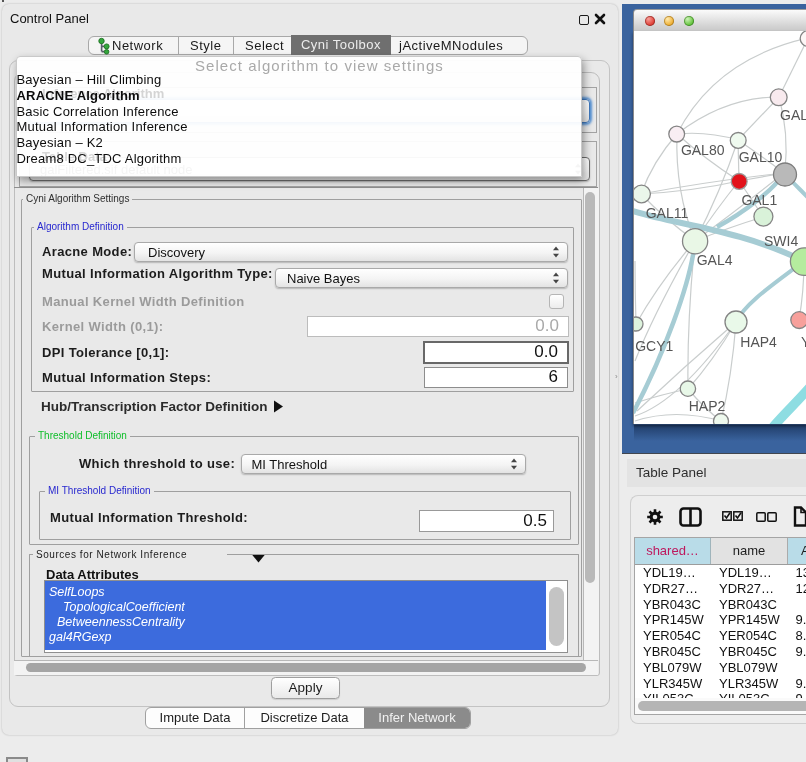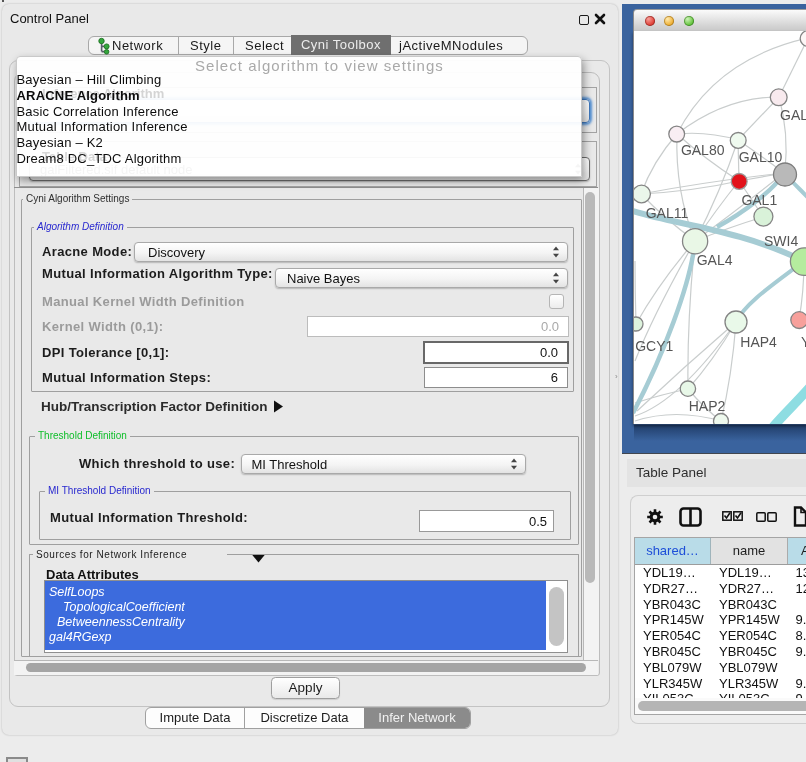--- a/index.html
+++ b/index.html
@@ -9,21 +9,21 @@
   .abs{position:absolute;}
   .lbl{font-size:13px;font-weight:bold;color:#1c1c1c;letter-spacing:0.35px;}
   .dis{color:#9b9b9b;}
   .combo{position:absolute;height:18px;border:1px solid #a9a9a9;border-radius:4px;
      background:linear-gradient(#ffffff, #f4f4f4 55%, #e3e3e3);
      box-shadow:0 1px 1.5px rgba(0,0,0,0.22);
      font-size:13px;color:#111;}
   .combo .ct{position:absolute;left:13px;top:50%;transform:translateY(-50%);white-space:nowrap;}
   .arrows{position:absolute;right:7px;top:50%;transform:translateY(-50%);width:8px;height:12px;}
   .field{position:absolute;background:#fff;border:1px solid #b2b2b2;
-     font-size:13px;color:#111;text-align:right;}
+     font-size:17px;color:#111;text-align:right;}
   .field span{position:absolute;right:9px;top:50%;transform:translateY(-50%);}
   .grp{position:absolute;border:1px solid #9f9f9f;border-radius:1px;}
   .gtitle{position:absolute;background:#e9e9e9;padding:0 3px;font-size:10px;line-height:14px;}
 </style>
 </head>
 <body>
 
 <div class="abs" style="left:2px;top:0;width:2px;height:2px;background:#555;"></div>
 
 <div class="abs" style="left:2px;top:4px;width:616px;height:731px;background:#e9e9e9;
@@ -70,21 +70,21 @@
       <path d="M4.5 13.5 L8 9 L1 9 Z" fill="#444"></path>
     </svg>
 </div>
 
 <div class="abs" style="left:14px;top:187px;width:584px;height:1px;background:#8f8f8f;"></div>
 
 <div class="grp" style="left:21px;top:199px;width:559px;height:456px;"></div>
 <div class="gtitle" style="left:23px;top:192px;color:#2f2f2f;">Cyni Algorithm Settings</div>
 
 <div class="grp" style="left:31px;top:227px;width:541px;height:163px;"></div>
-<div class="gtitle" style="left:34px;top:220px;color:#2727cf;font-style:italic;">Algorithm Definition</div>
+<div class="gtitle" style="left:34px;top:220px;color:#2727cf;">Algorithm Definition</div>
 
 <div class="abs lbl" style="left:42px;top:243.5px;">Aracne Mode:</div>
 <div class="combo" style="left:134px;top:241.5px;width:432px;">
   <span class="ct">Discovery</span>
   <svg class="arrows" viewBox="0 0 9 14">
       <path d="M4.5 0.5 L8 5 L1 5 Z" fill="#444"></path>
       <path d="M4.5 13.5 L8 9 L1 9 Z" fill="#444"></path>
     </svg>
 </div>
 
@@ -325,21 +325,21 @@
 <svg class="abs" style="left:793px;top:506px;" width="14" height="21" viewBox="0 0 14 21">
   <path d="M2 1.5 L8 1.5 L13 6.5 L13 19.5 L2 19.5 Z" fill="none" stroke="#111" stroke-width="2.4"></path>
   <path d="M8 1.5 L8 6.5 L13 6.5" fill="none" stroke="#111" stroke-width="1.6"></path>
 </svg>
 
 <div class="abs" style="left:634px;top:537px;width:172px;height:176px;background:#fff;border:1px solid #a5a5a5;border-right:none;overflow:hidden;font-size:13px;color:#111;">
 
   <div class="abs" style="left:0;top:0;width:75px;height:26px;background:#b9dce8;border-right:1px solid #9fb4bb;"></div>
   <div class="abs" style="left:76px;top:0;width:76px;height:26px;background:#e2e2e2;border-right:1px solid #ababab;"></div>
   <div class="abs" style="left:153px;top:0;width:19px;height:26px;background:#b9dce8;"></div>
-  <div class="abs" style="left:0;top:0;width:75px;height:26px;text-align:center;line-height:26px;color:#1d4ed8;">shared…</div>
+  <div class="abs" style="left:0;top:0;width:75px;height:26px;text-align:center;line-height:26px;color:#be185d;">shared…</div>
   <div class="abs" style="left:76px;top:0;width:76px;height:26px;text-align:center;line-height:26px;color:#1e1e1e;">name</div>
   <div class="abs" style="left:166px;top:0;line-height:26px;color:#1e1e1e;">A</div>
   <div class="abs" style="left:0;top:26px;width:172px;height:1px;background:#9c9c9c;"></div>
 
   <div class="abs" style="left:8px;top:27px;line-height:15.8px;">
     YDL19…<br>YDR27…<br>YBR043C<br>YPR145W<br>YER054C<br>YBR045C<br>YBL079W<br>YLR345W<br>YIL053C
   </div>
   <div class="abs" style="left:84px;top:27px;line-height:15.8px;">
     YDL19…<br>YDR27…<br>YBR043C<br>YPR145W<br>YER054C<br>YBR045C<br>YBL079W<br>YLR345W<br>YIL053C
   </div>

